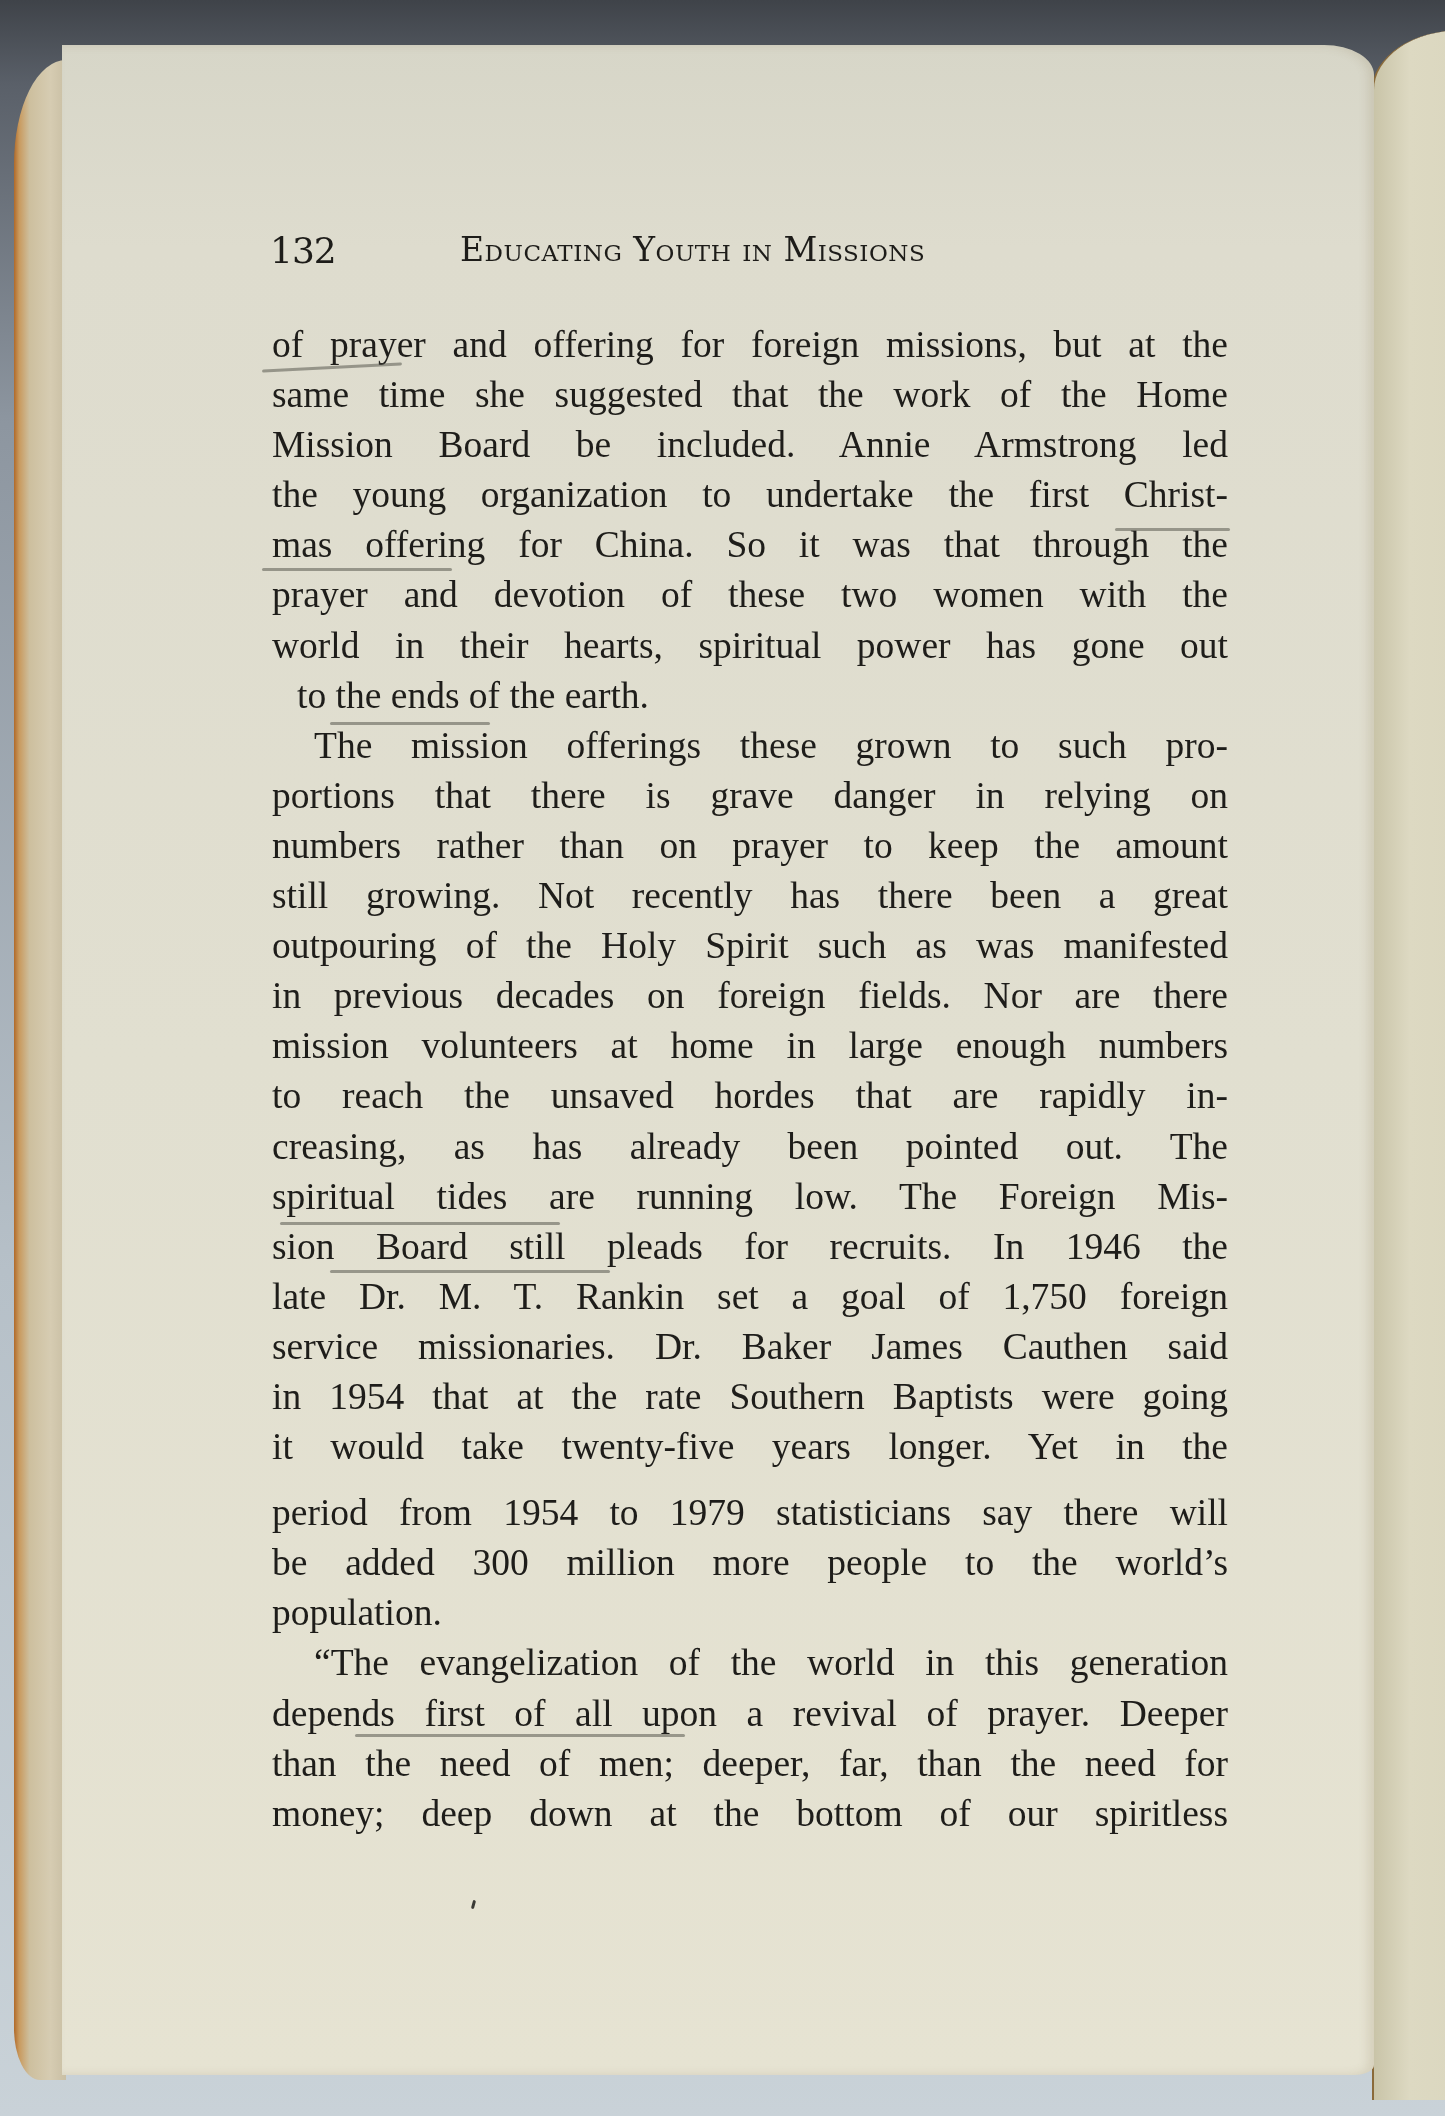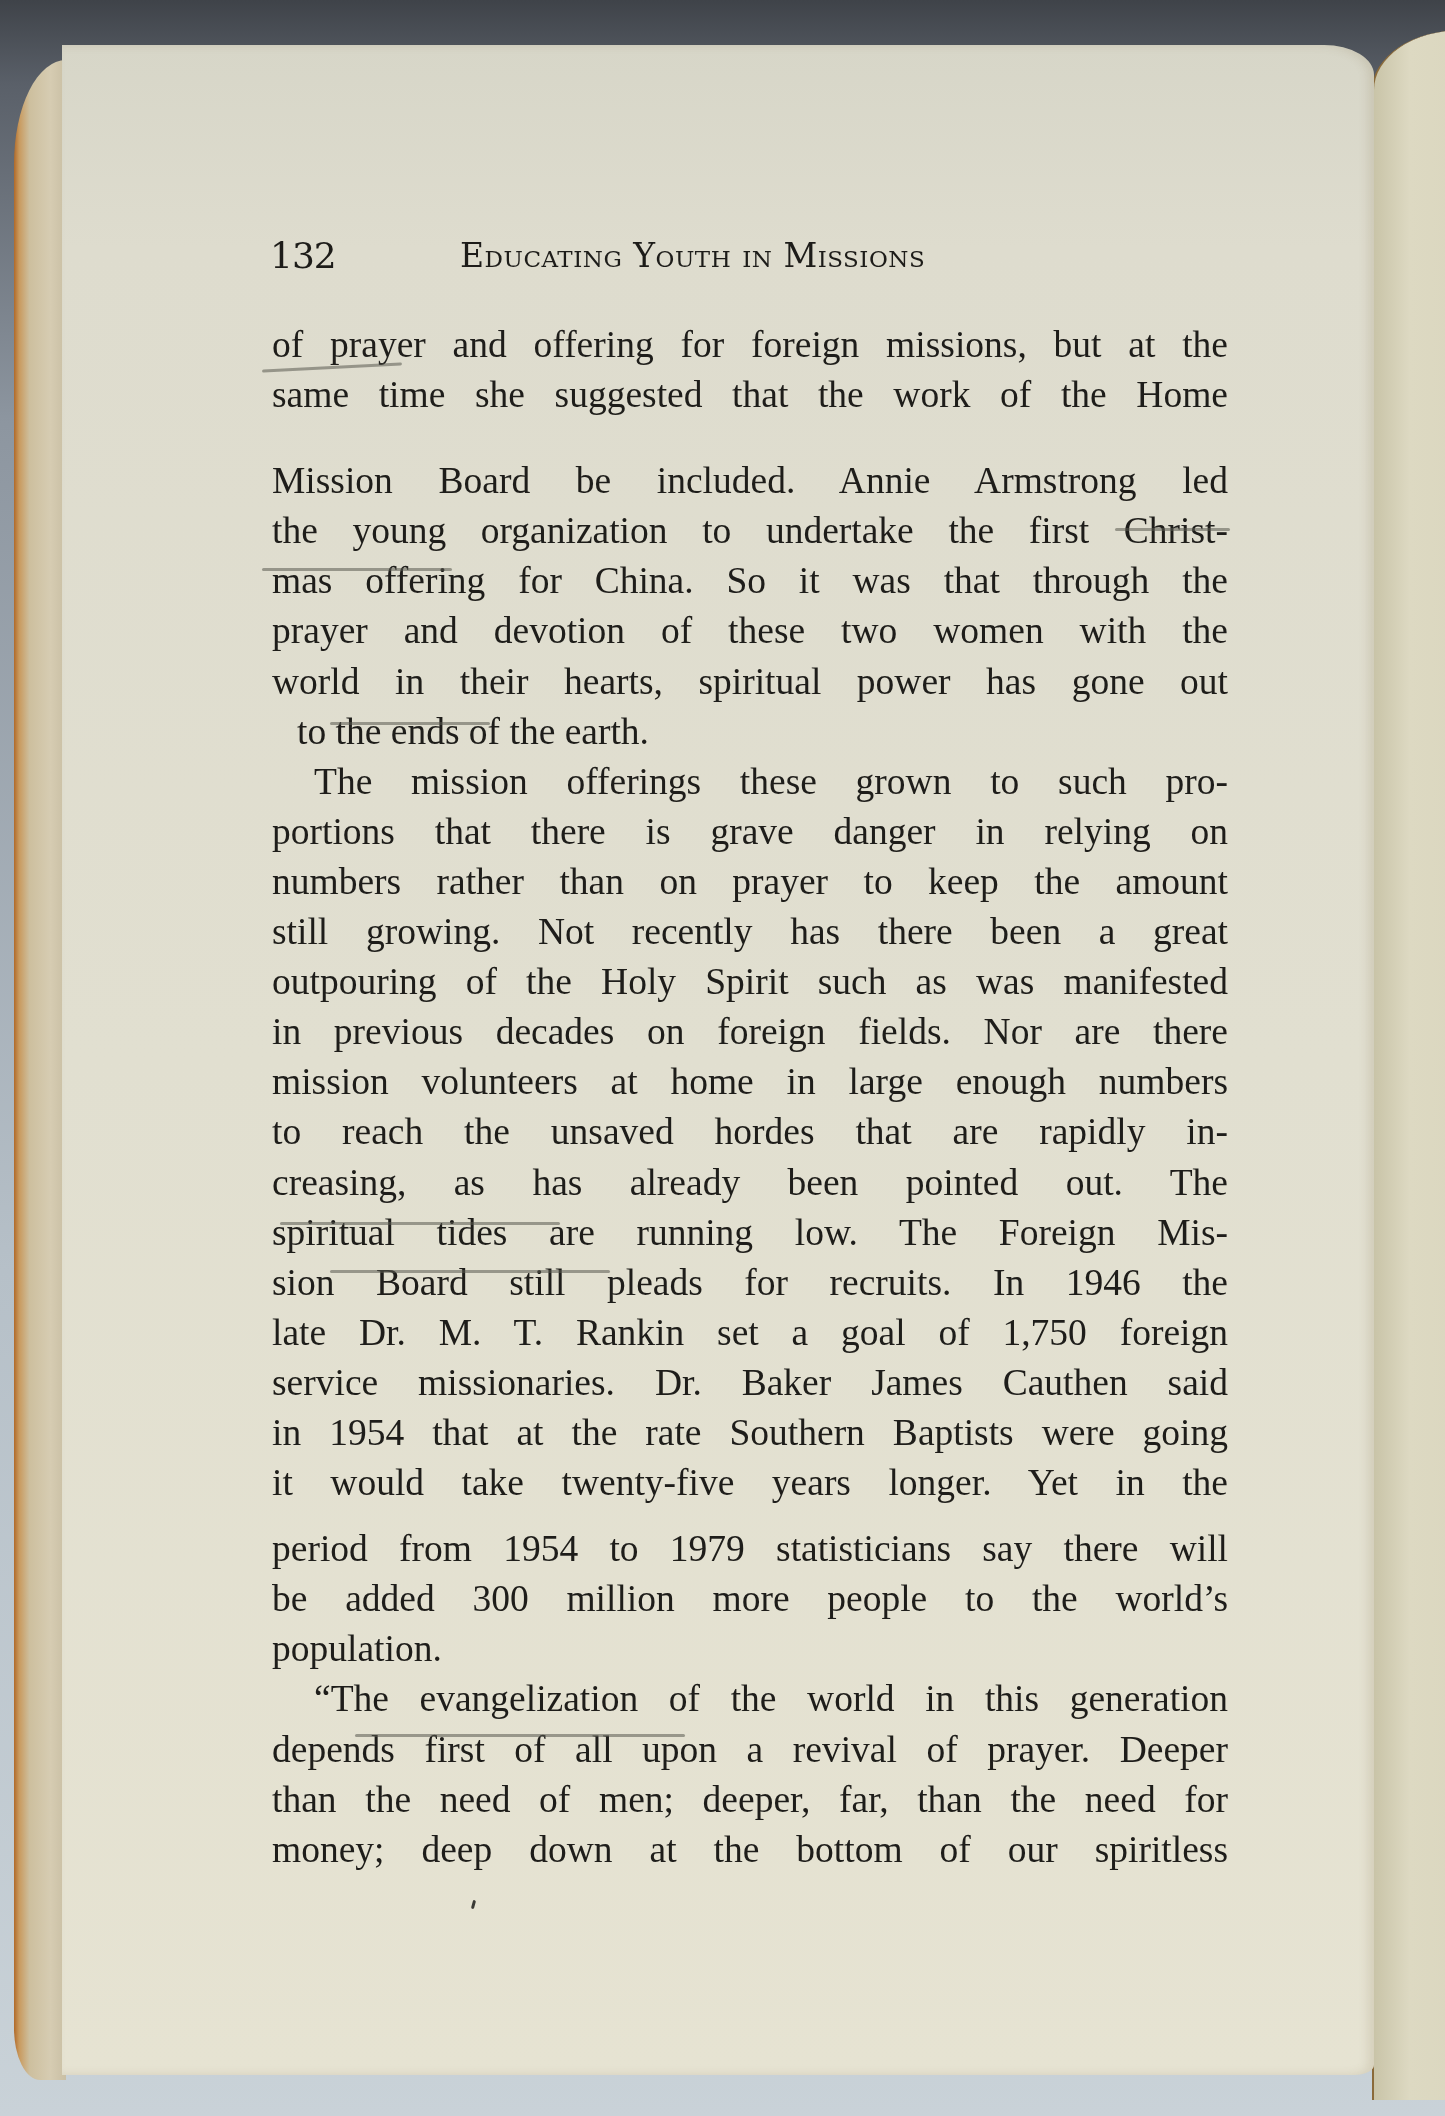--- a/index.html
+++ b/index.html
@@ -22,21 +22,21 @@
   }
   .page {
     position: absolute; left: 62px; top: 45px; width: 1312px; height: 2030px;
     background: linear-gradient(180deg, #d7d6c8 0%, #dedcce 10%, #e1dfd0 50%, #e6e3d2 100%);
     border-top-right-radius: 50px 30px;
     border-bottom-right-radius: 20px 10px;
     box-shadow: inset -6px 0 10px rgba(120,100,60,0.15);
   }
   .running-head {
     position: absolute; left: 270px; top: 230px; height: 50px;
-    display: flex; align-items: center; color: #1d1c19;
+    display: flex; align-items: flex-start; color: #1d1c19;
   }
   .page-number { font-size: 36px; letter-spacing: -1px; width: 190px; }
   .running-title { font-size: 33px; font-variant: small-caps; letter-spacing: 0.5px; }
   .text {
     position: absolute; left: 272px; top: 320px; width: 956px;
     color: #1e1d1a; font-size: 37.5px; line-height: 50.1px;
     font-family: "Liberation Serif", "DejaVu Serif", serif;
     transform: scaleX(1.0);
   }
   .line { display: block; text-align: justify; text-align-last: justify; white-space: nowrap; height: 50.1px; }
@@ -57,21 +57,21 @@
 <div class="page"></div>
 
 <div class="running-head">
   <span class="page-number">132</span>
   <span class="running-title">Educating Youth in Missions</span>
 </div>
 
 <div class="text" id="body-text">
     <span class="line" style="white-space: nowrap;">of prayer and offering for foreign missions, but at the</span>
     <span class="line" style="white-space: nowrap;">same time she suggested that the work of the Home</span>
-    <span class="line" style="white-space: nowrap; margin-top: 36px;">Mission Board be included. Annie Armstrong led</span>
+    <span class="line" style="white-space: nowrap;">Mission Board be included. Annie Armstrong led</span>
     <span class="line" style="white-space: nowrap;">the young organization to undertake the first Christ-</span>
     <span class="line" style="white-space: nowrap;">mas offering for China.  So it was that through the</span>
     <span class="line" style="white-space: nowrap;">prayer and devotion of these two women with the</span>
     <span class="line" style="white-space: nowrap;">world in their hearts, spiritual power has gone out</span>
     <span class="line last" style="white-space: nowrap; margin-left: 25px;">to the ends of the earth.</span>
     <span class="line indent" style="white-space: nowrap;">The mission offerings these grown to such pro-</span>
     <span class="line" style="white-space: nowrap;">portions that there is grave danger in relying on</span>
     <span class="line" style="white-space: nowrap;">numbers rather than on prayer to keep the amount</span>
     <span class="line" style="white-space: nowrap;">still growing. Not recently has there been a great</span>
     <span class="line" style="white-space: nowrap;">outpouring of the Holy Spirit such as was manifested</span>

